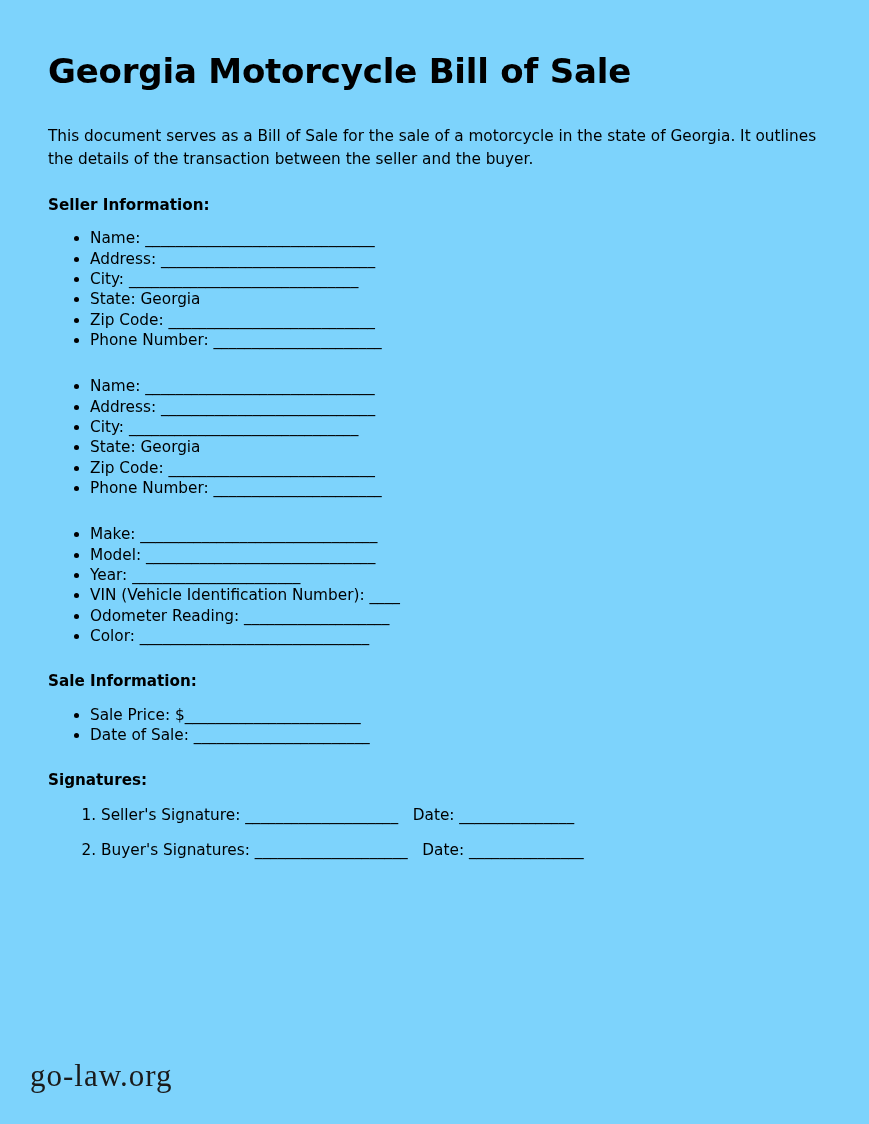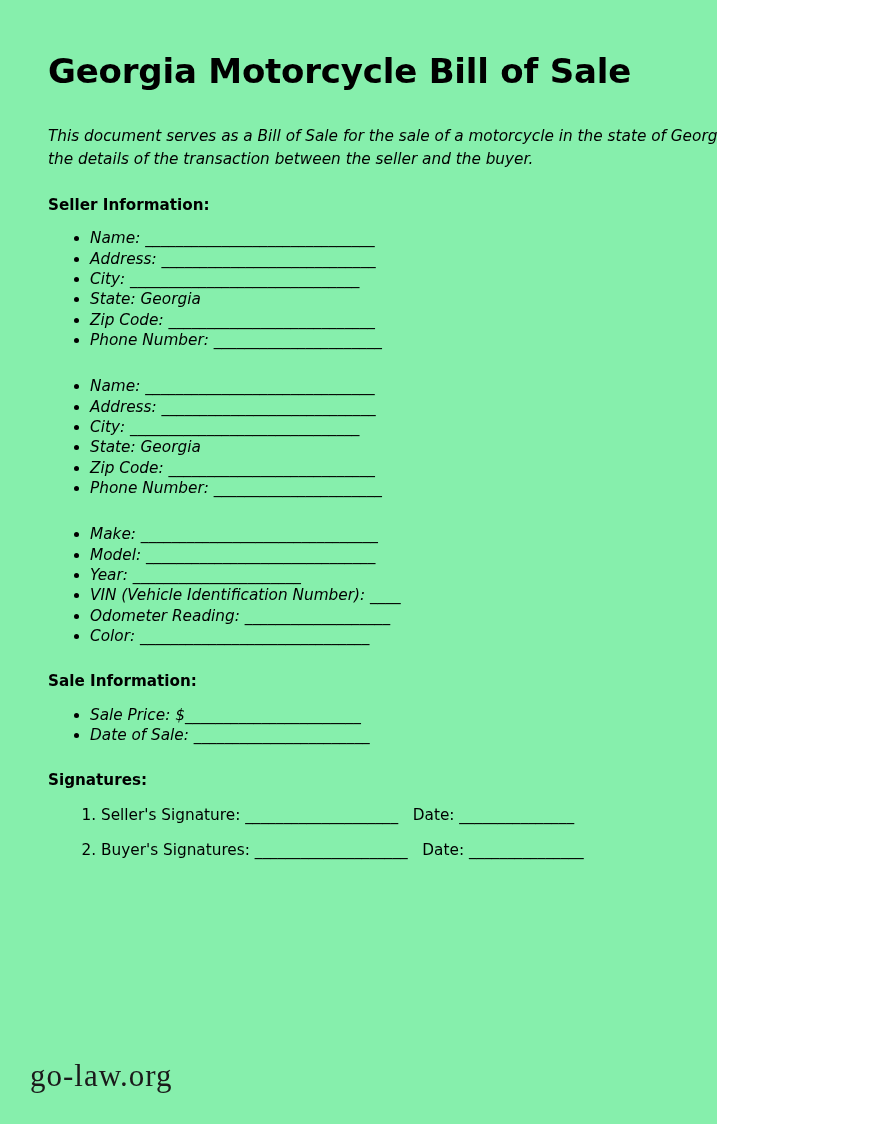--- a/index.html
+++ b/index.html
@@ -2,23 +2,23 @@
 <html><head>
 <meta charset="utf-8">
 <style>
   html, body {
     margin: 0;
     padding: 0;
     background: #ffffff;
   }
   .page {
     position: relative;
-    width: 717px;
+    width: 869px;
     height: 1124px;
-    background: #86efac;
+    background: #7dd3fc;
     font-family: "DejaVu Sans", "Liberation Sans", sans-serif;
     color: #000000;
     overflow: hidden;
     box-sizing: border-box;
   }
   .content {
     position: absolute;
     left: 48px;
     top: 52px;
     width: 775px;
@@ -28,35 +28,33 @@
     font-weight: bold;
     letter-spacing: -0.2px;
     margin: 0 0 34px 0;
     line-height: 1.15;
   }
   p.para {
     font-size: 15.3px;
     line-height: 1.47;
     margin: 0 0 26px 0;
     width: 775px;
-    font-style: italic;
   }
   h2.section-heading {
     font-size: 15.2px;
     font-weight: bold;
     margin: 0 0 14px 0;
     line-height: 1.2;
   }
   ul.fields {
     list-style-type: disc;
     margin: 0 0 26px 0;
     padding-left: 42px;
     font-size: 15.3px;
     line-height: 1.33;
-    font-style: italic;
   }
   ul.fields li {
     margin: 0;
     padding: 0;
     white-space: nowrap;
   }
   ol.signatures {
     list-style-type: decimal;
     margin: 0 0 25px 0;
     padding-left: 38px;

